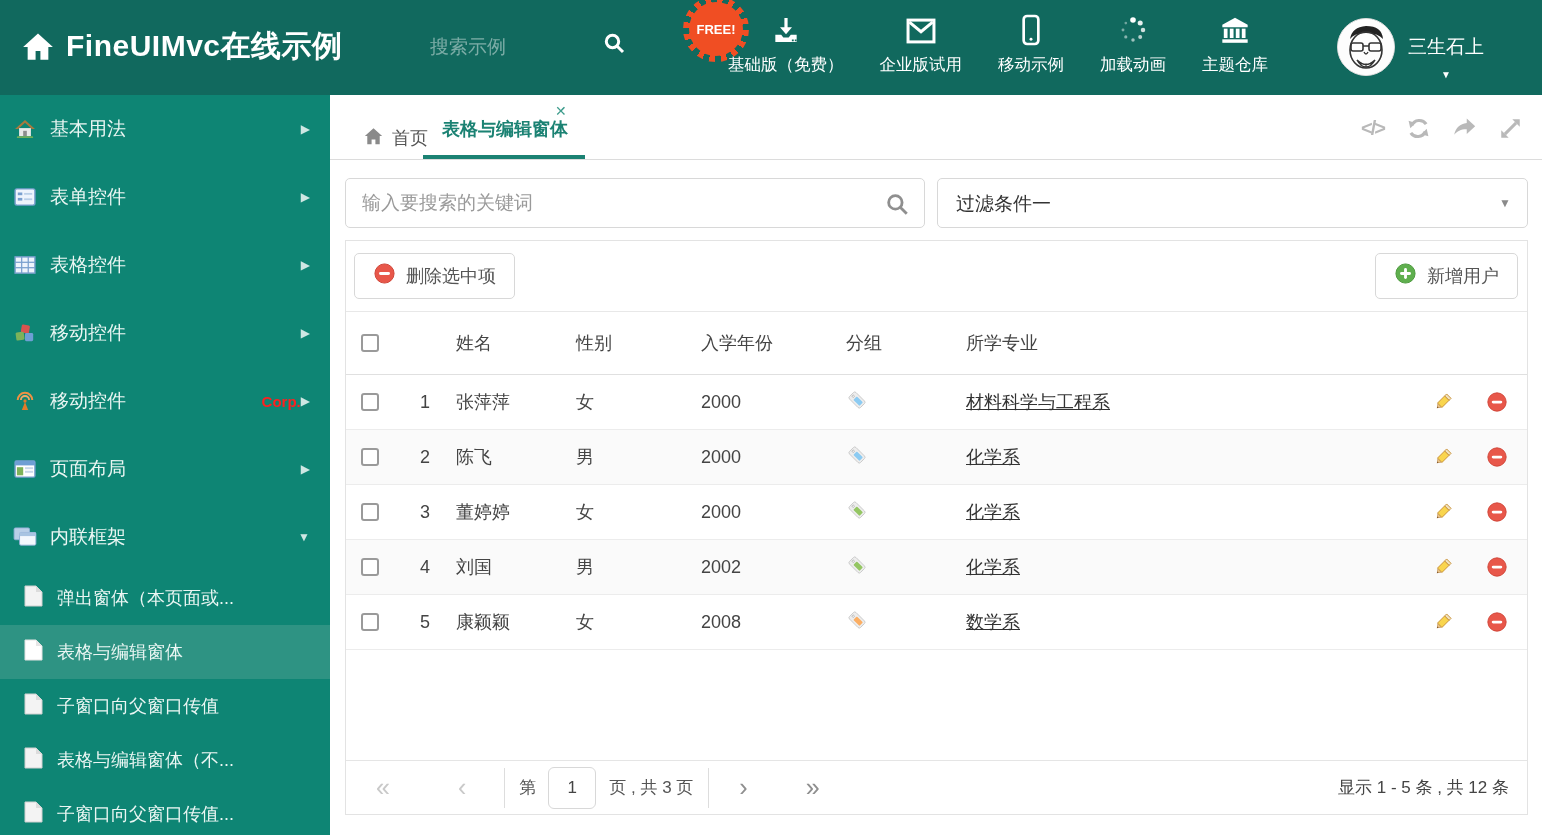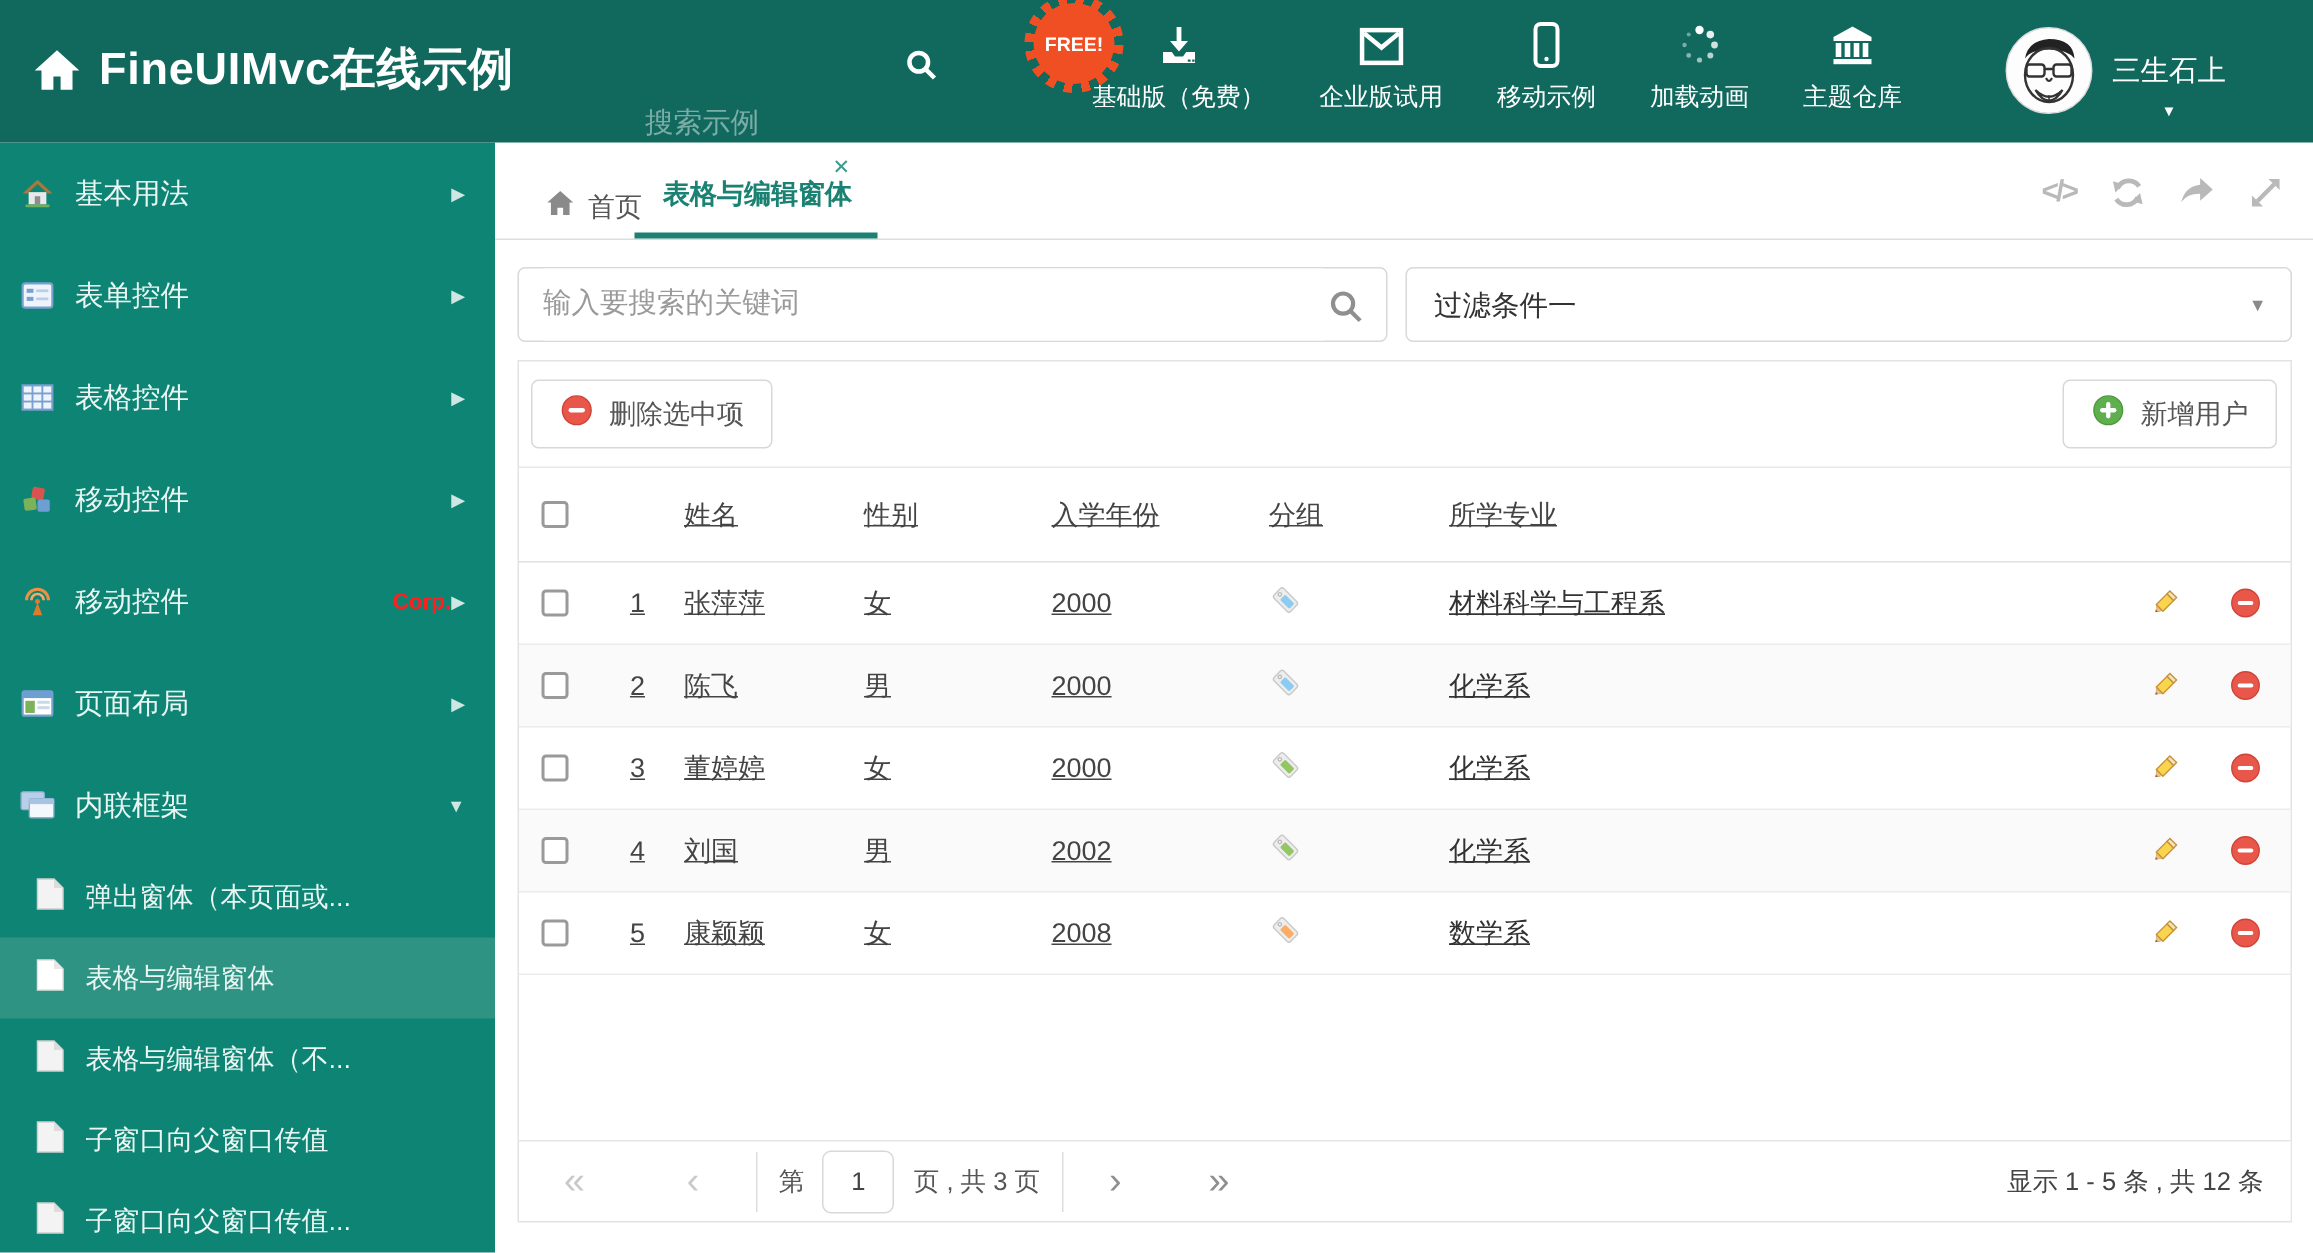--- a/index.html
+++ b/index.html
@@ -2,21 +2,21 @@
 <html style="--header_bg: #11695E; --sidebar_bg: #0E8574; --sidebar_selected: #2E9383; --accent: #1B8273; --badge_orange: #F04E23; --danger_red: #E8574A; --success_green: #5FAF4E;"><head>
 <meta charset="utf-8">
 <style>
   * { margin:0; padding:0; box-sizing:border-box; }
   html,body { width:1542px; height:835px; overflow:hidden; font-family:"Liberation Sans","DejaVu Sans",sans-serif; background:#fff; }
 
   
   #header { position:absolute; left:0; top:0; width:1542px; height:95px; background:var(--header_bg,#11695E); color:#fff; z-index:5; }
   .logo-home { position:absolute; left:20px; top:30px; }
   .logo-title { position:absolute; left:66px; top:26px; font-size:30px; font-weight:bold; letter-spacing:.5px; }
-  .hsearch-input { position:absolute; left:430px; top:30px; width:155px; height:34px; background:transparent; border:none; outline:none; color:#fff; font-size:19px; font-family:inherit;margin-top:36px; }
+  .hsearch-input { position:absolute; left:430px; top:30px; width:155px; height:34px; background:transparent; border:none; outline:none; color:#fff; font-size:19px; font-family:inherit; }
   .hsearch-input::placeholder { color:rgba(255,255,255,.45); }
   .hsearch-icon { position:absolute; left:602px; top:31px; }
   .free-badge { position:absolute; left:689px; top:2px; width:54px; height:54px; border-radius:50%; background:var(--badge_orange,#F04E23); display:flex; align-items:center; justify-content:center; font-size:13px; font-weight:bold; z-index:2; }
   .free-badge::before { content:""; position:absolute; inset:-6px; border-radius:50%; background:repeating-conic-gradient(from 2deg, var(--badge_orange,#F04E23) 0deg 11deg, transparent 11deg 22.5deg); z-index:-1; }
   #hnav { position:absolute; left:728px; top:12px; display:flex; gap:36px; }
   .hnav-item { display:flex; flex-direction:column; align-items:center; gap:8px; cursor:pointer; }
   .hnav-item .ni { height:34px; display:flex; align-items:flex-end; }
   .hnav-item .nl { font-size:16.5px; color:#fff; white-space:nowrap; }
   .avatar { position:absolute; left:1337px; top:18px; width:58px; height:58px; border-radius:50%; background:#fff; overflow:hidden; border:1px solid #dcdcdc; }
   .username { position:absolute; left:1408px; top:34px; font-size:19px; display:flex; align-items:center; gap:9px; cursor:pointer;flex-direction:column; }
@@ -55,21 +55,21 @@
   .fselect .val { position:absolute; left:18px; top:12px; font-size:19px; color:#333; }
   .fselect .caret2 { position:absolute; right:16px; top:17px; font-size:12px; color:#8a8a8a; }
 
   
   #panel { position:absolute; left:15px; top:145px; width:1183px; height:575px; border:1px solid #e3e3e3; background:#fff; }
   .ptoolbar { position:relative; height:70px; }
   .btn { position:absolute; top:12px; height:46px; display:flex; align-items:center; gap:10px; padding:0 18px; background:#fff; border:1px solid #d8d8d8; border-radius:5px; font-size:18px; color:#555; cursor:pointer; }
   .btn-del { left:8px; }
   .btn-add { right:9px; }
 
-  .grid-row { display:grid; grid-template-columns:48px 40px 120px 125px 145px 120px 1fr 48px 60px; align-items:center;text-decoration:underline; }
+  .grid-row { display:grid; grid-template-columns:48px 40px 120px 125px 145px 120px 1fr 48px 60px; align-items:center; }
   .ghead { height:64px; border-top:1px solid #e8e8e8; border-bottom:1px solid #e0e0e0; color:#444; font-size:18px; }
   .trow { height:55px; border-bottom:1px solid #ececec; font-size:18px; color:#444; }
   .trow:nth-child(even) { background:#fafafa; }
   .cell { padding-left:22px; }
   .cnum { text-align:right; padding-right:4px; color:#444; }
   .cb { width:18px; height:18px; border:2px solid #9a9a9a; border-radius:3px; background:#fff; margin-left:15px; cursor:pointer; }
   .link { color:#333; text-decoration:underline; cursor:pointer; }
   .icell { display:flex; justify-content:center; cursor:pointer; }
 
   .pager { position:absolute; left:0; bottom:0; right:0; height:54px; border-top:1px solid #e5e5e5; display:flex; align-items:center; background:#fff; }
@@ -279,28 +279,28 @@
           <path d="M1 1h11l6 6v14H1z" fill="#fff" stroke="#e2e2e2"></path>
           <path d="M12 1v6h6z" fill="#e6e6e6"></path>
         </svg></span>
     <span class="sl">表格与编辑窗体</span>
   </div>
   <div class="sub-item">
     <span><svg width="19" height="22" viewBox="0 0 19 22">
           <path d="M1 1h11l6 6v14H1z" fill="#f3f3f3" stroke="#d0d0d0"></path>
           <path d="M12 1v6h6z" fill="#dcdcdc"></path>
         </svg></span>
-    <span class="sl">表格与编辑窗体（不...</span>
+    <span class="sl">子窗口向父窗口传值</span>
   </div>
   <div class="sub-item">
     <span><svg width="19" height="22" viewBox="0 0 19 22">
           <path d="M1 1h11l6 6v14H1z" fill="#f3f3f3" stroke="#d0d0d0"></path>
           <path d="M12 1v6h6z" fill="#dcdcdc"></path>
         </svg></span>
-    <span class="sl">子窗口向父窗口传值</span>
+    <span class="sl">表格与编辑窗体（不...</span>
   </div>
   <div class="sub-item">
     <span><svg width="19" height="22" viewBox="0 0 19 22">
           <path d="M1 1h11l6 6v14H1z" fill="#f3f3f3" stroke="#d0d0d0"></path>
           <path d="M12 1v6h6z" fill="#dcdcdc"></path>
         </svg></span>
     <span class="sl">子窗口向父窗口传值...</span>
   </div>
 </div>
 

